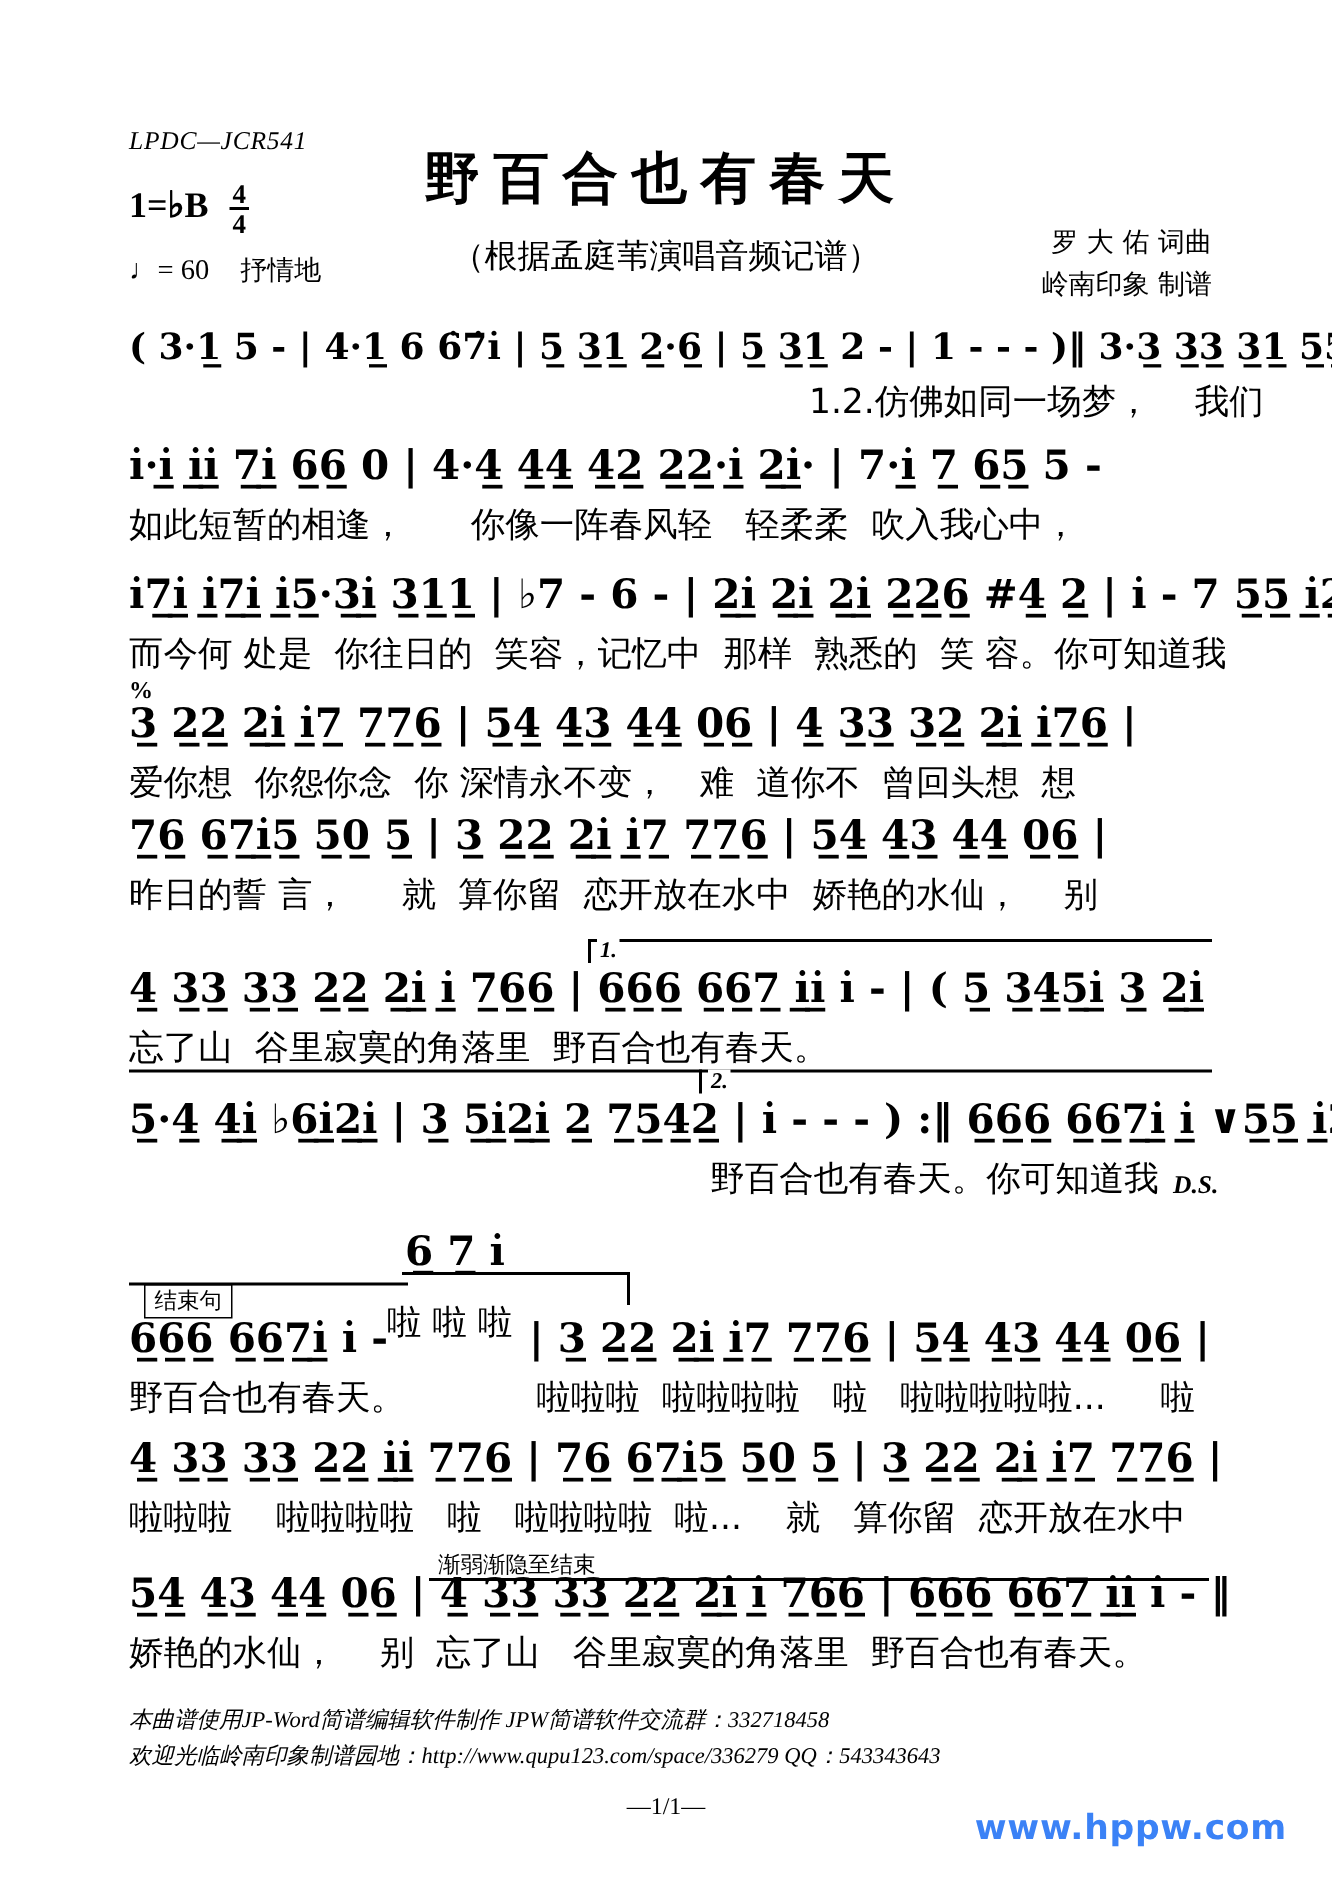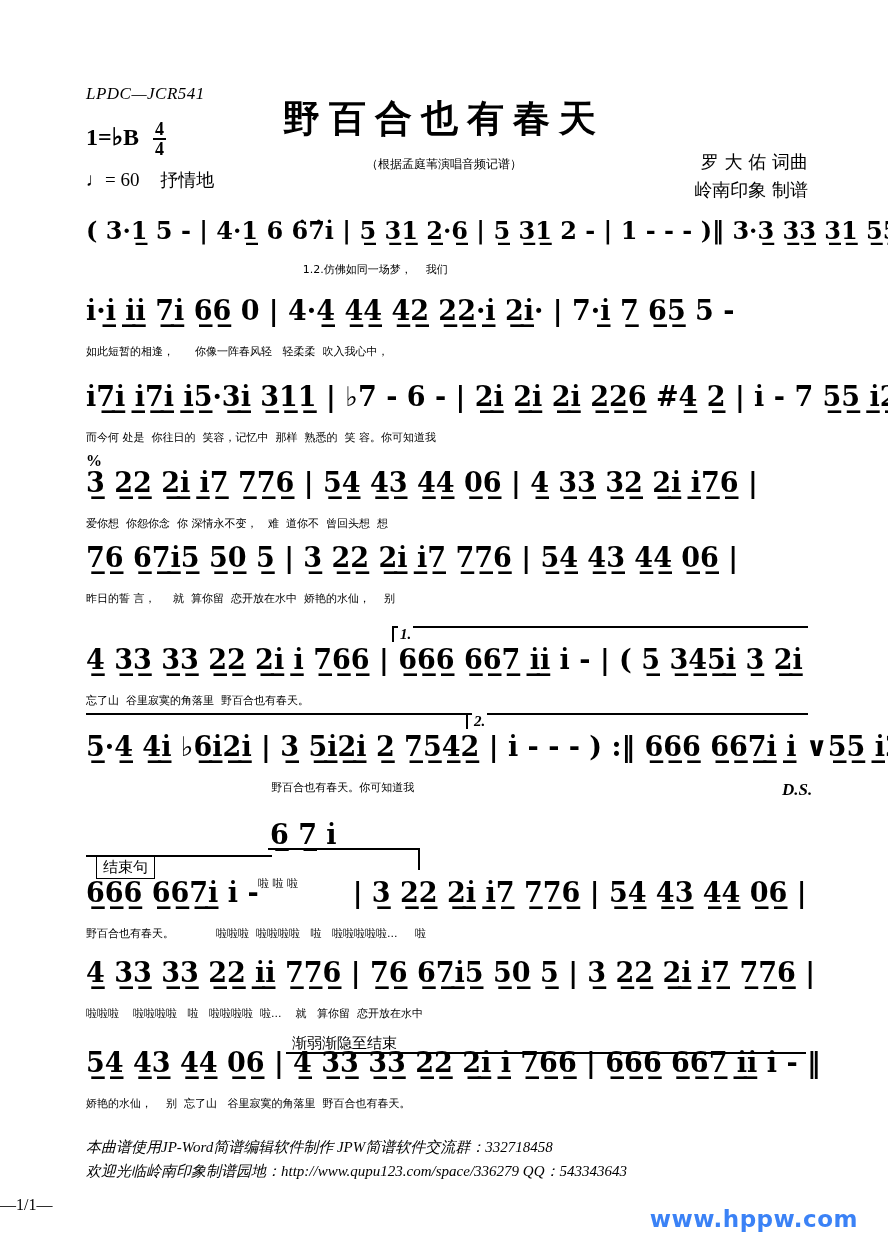--- a/index.html
+++ b/index.html
@@ -20,21 +20,21 @@
   }
 
   .title{
     position:absolute;left:0;top:94px;width:888px;
     text-align:center;
     font-family:"DejaVu Serif", serif;
     font-weight:bold;font-size:37px;letter-spacing:9px;
   }
   .subtitle{
     position:absolute;left:0;top:156px;width:888px;
-    text-align:center;font-size:12px;
+    text-align:center;font-size:22px;
     font-family:"DejaVu Sans", sans-serif;
   }
 
   .keyblock{position:absolute;left:86px;top:120px;font-size:24px;font-weight:bold;}
   .keyblock .meter{display:inline-block;vertical-align:middle;margin-left:8px;text-align:center;line-height:1;}
   .keyblock .meter .num{display:block;font-size:18px;border-bottom:2px solid #000;padding:0 2px;}
   .keyblock .meter .den{display:block;font-size:18px;padding:0 2px;}
 
   .tempo{position:absolute;left:86px;top:168px;font-size:19px;}
   .tempo .mood{margin-left:16px;font-family:"DejaVu Sans", sans-serif;font-size:18px;}
@@ -46,22 +46,22 @@
   .row{position:absolute;left:86px;width:722px;}
   .notes{
     font-family:"DejaVu Serif", serif;
     font-size:27px;font-weight:bold;letter-spacing:0px;
     white-space:pre;
     line-height:1.1;
   }
   .notes.small{font-size:24px;}
   .lyric{
     font-family:"DejaVu Sans", sans-serif;
-    font-size:11px;white-space:pre;letter-spacing:0px;
-    margin-top:18px;
+    font-size:23px;white-space:pre;letter-spacing:0px;
+    margin-top:8px;
   }
 
   .barbox{
     position:absolute;border-left:2px solid #000;border-top:2px solid #000;
     height:14px;
   }
   .barbox .lbl{
     position:absolute;left:4px;top:-2px;font-size:15px;font-weight:bold;
     font-family:"Liberation Serif", serif;font-style:italic;
     background:#fff;padding:0 2px;
@@ -80,21 +80,21 @@
   .segno{position:absolute;font-size:16px;font-weight:bold;}
 
   .hline{position:absolute;border-top:2px solid #000;}
 
   .footer{
     position:absolute;left:86px;top:1135px;width:700px;
     font-family:"Liberation Serif", serif;font-style:italic;font-size:15px;line-height:1.6;
   }
   .footer .f2{letter-spacing:0px;}
   .pagenum{
-    position:absolute;left:0;top:1196px;width:888px;text-align:left;
+    position:absolute;left:0;top:1196px;width:888px;text-align:center;
     font-size:16px;font-family:"Liberation Serif", serif;
   }
   .wm{
     position:absolute;right:30px;top:1206px;
     font-family:"DejaVu Sans", sans-serif;font-weight:bold;font-size:23px;
     letter-spacing:.5px;color:#3b82f6;
   }
 </style>
 </head>
 <body>

